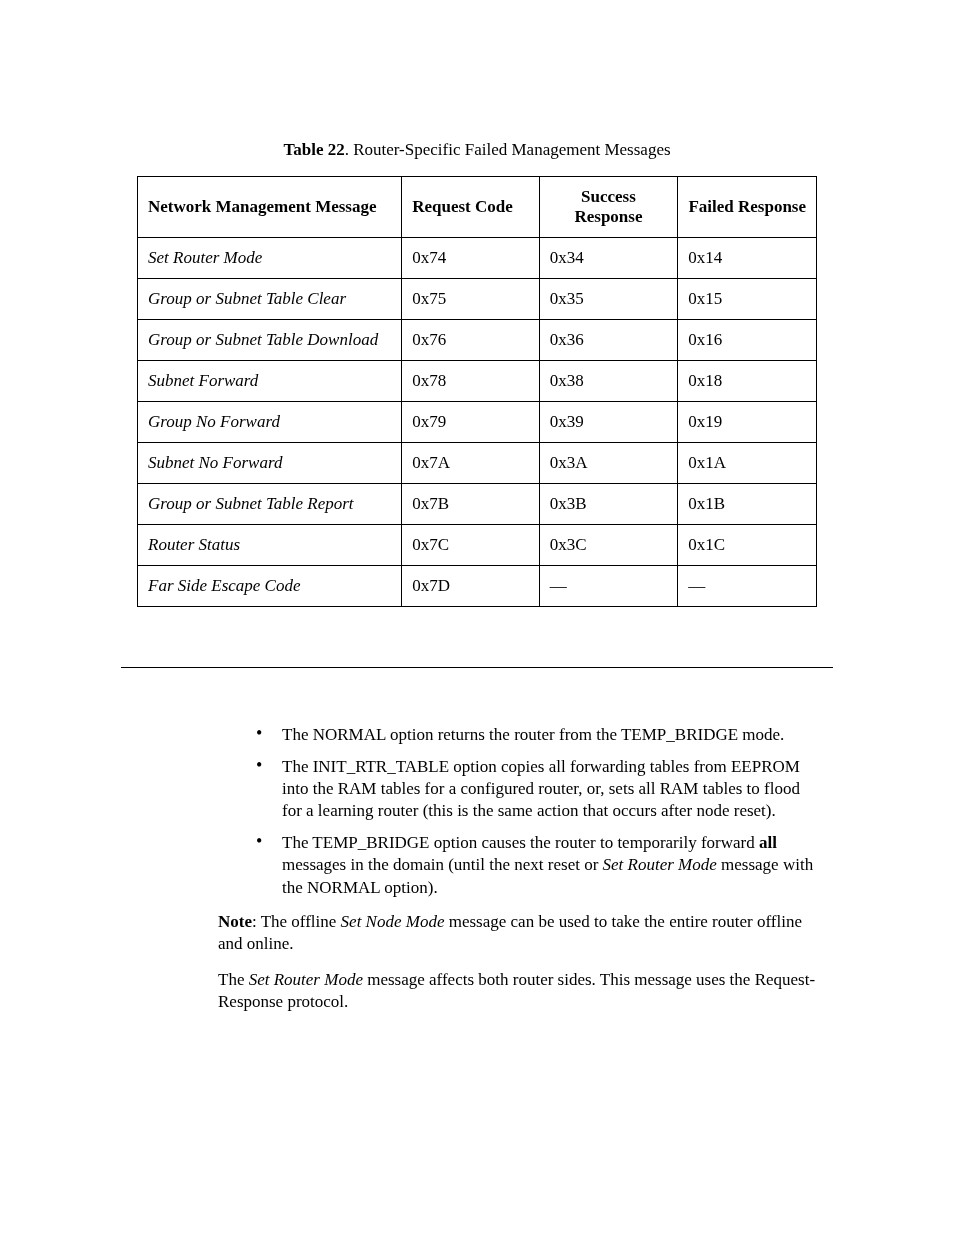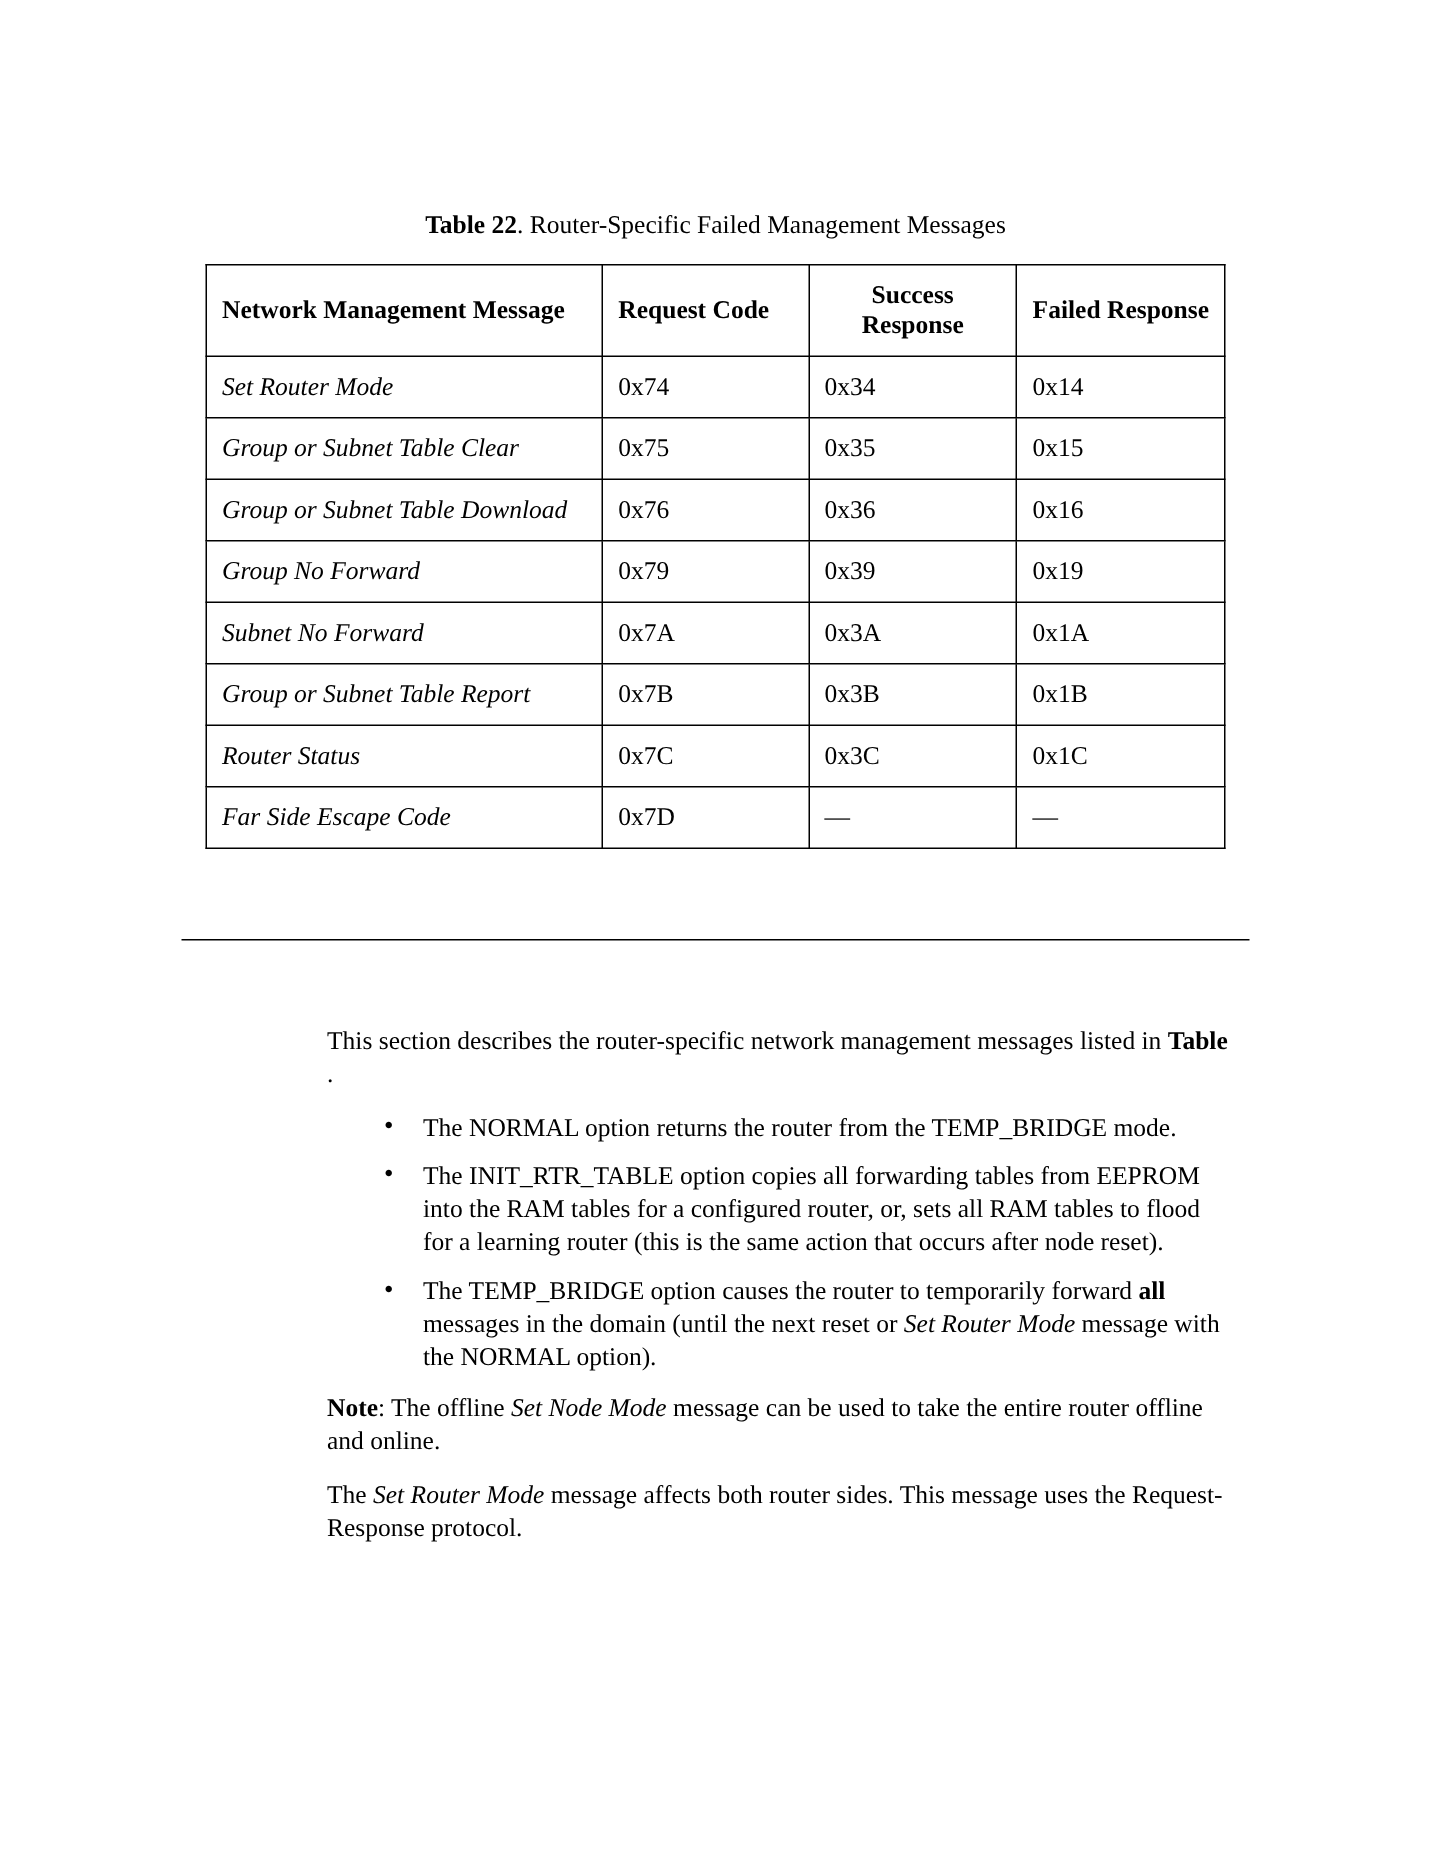--- a/index.html
+++ b/index.html
@@ -124,20 +124,26 @@
         <td>0x35</td>
         <td>0x15</td>
       </tr>
       <tr>
         <td class="msg">Group or Subnet Table Download</td>
         <td>0x76</td>
         <td>0x36</td>
         <td>0x16</td>
       </tr>
       <tr>
+        <td class="msg">Subnet Forward</td>
+        <td>0x78</td>
+        <td>0x38</td>
+        <td>0x18</td>
+      </tr>
+      <tr>
         <td class="msg">Group No Forward</td>
         <td>0x79</td>
         <td>0x39</td>
         <td>0x19</td>
       </tr>
       <tr>
         <td class="msg">Subnet No Forward</td>
         <td>0x7A</td>
         <td>0x3A</td>
         <td>0x1A</td>
@@ -160,23 +166,20 @@
         <td>—</td>
         <td>—</td>
       </tr>
     </tbody>
   </table>
 
   <div class="sep"></div>
 
   <div class="body-text">
 
-    <p>
-      <span>This section describes the router-specific network management messages listed in </span><span class="bold">Table </span><span>.</span>
-    </p>
 
 
     <ul>
       <li>The NORMAL option returns the router from the TEMP_BRIDGE mode.</li>
       <li>The INIT_RTR_TABLE option copies all forwarding tables from EEPROM into the RAM tables for a configured router, or, sets all RAM tables to flood for a learning router (this is the same action that occurs after node reset).</li>
       <li>
         <span>The TEMP_BRIDGE option causes the router to temporarily forward </span><span class="bold">all</span><span> messages in the domain (until the next reset or </span><span class="italic">Set Router Mode</span><span> message with the NORMAL option).</span>
       </li>
     </ul>
 

